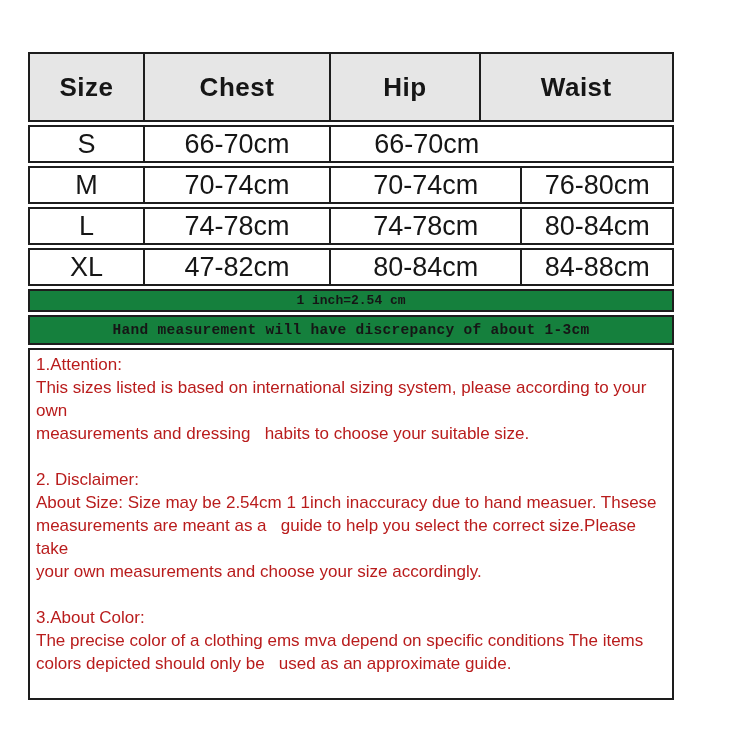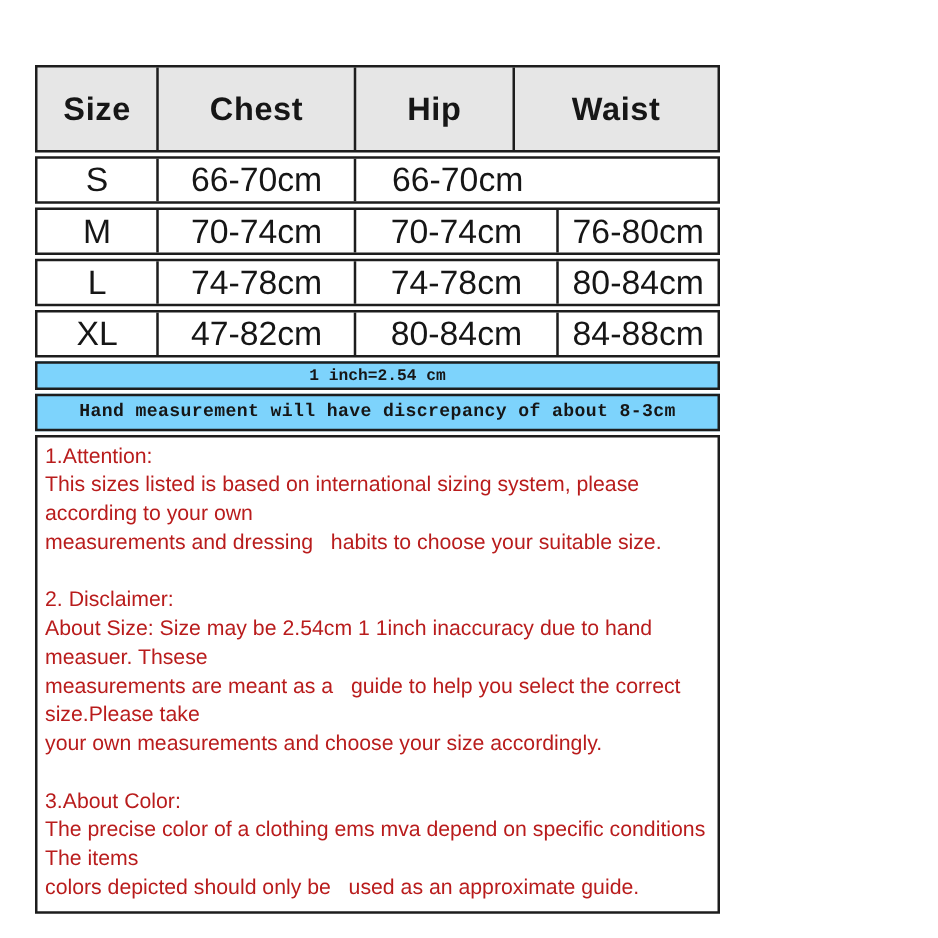--- a/index.html
+++ b/index.html
@@ -12,21 +12,21 @@
     height: 750px;
     position: relative;
     font-family: "Liberation Sans", sans-serif;
     color: #161616;
     overflow: hidden;
   }
   .chart-wrap {
     position: absolute;
     left: 28px;
     top: 52px;
-    width: 548px;
+    width: 646px;
   }
   .trow {
     display: flex;
     box-sizing: border-box;
     border: 2px solid #1d1d1d;
     margin-bottom: 3px;
     background: #ffffff;
     align-items: stretch;
   }
   .trow .c {
@@ -54,21 +54,21 @@
     font-size: 27px;
     font-weight: 400;
   }
   .strip-row {
     display: flex;
     align-items: center;
     justify-content: center;
     box-sizing: border-box;
     border: 2px solid #1d1d1d;
     margin-bottom: 3px;
-    background: #7dd3fc;
+    background: #15803d;
     font-family: "Liberation Mono", "DejaVu Sans Mono", monospace;
     font-weight: bold;
     text-align: left;
   }
   .inch-row { height: 23px; font-size: 13px; }
   .hand-row { height: 30px; font-size: 14.5px; letter-spacing: 0.3px; }
   .notes-box {
     box-sizing: border-box;
     border: 2px solid #1d1d1d;
     background: #ffffff;
@@ -118,21 +118,21 @@
 
   <div class="trow data-row">
     <div class="c col-size">XL</div>
     <div class="c col-chest">47-82cm</div>
     <div class="c col-waist">80-84cm</div>
     <div class="c col-hip">84-88cm</div>
   </div>
 
   <div class="strip-row inch-row">1 inch=2.54 cm</div>
 
-  <div class="strip-row hand-row">Hand measurement will have discrepancy of about 8-3cm</div>
+  <div class="strip-row hand-row">Hand measurement will have discrepancy of about 1-3cm</div>
 
   <div class="notes-box">
     <div class="note-para">1.Attention:
 This sizes listed is based on international sizing system, please according to your own
 measurements and dressing   habits to choose your suitable size.</div>
     <div class="note-para">2. Disclaimer:
 About Size: Size may be 2.54cm 1 1inch inaccuracy due to hand measuer. Thsese
 measurements are meant as a   guide to help you select the correct size.Please take
 your own measurements and choose your size accordingly.</div>
     <div class="note-para">3.About Color:

